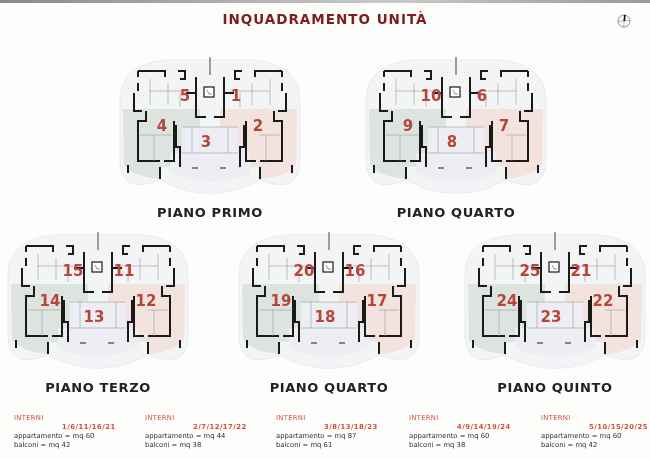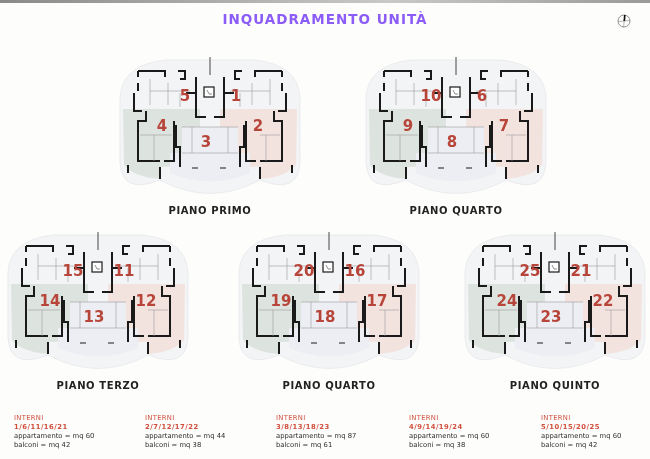--- a/index.html
+++ b/index.html
@@ -4,30 +4,30 @@
 <style>
   html, body { margin:0; padding:0; }
   body {
     width:650px; height:459px; overflow:hidden; position:relative;
     background:#fdfdfc;
     font-family:"DejaVu Sans", sans-serif;
   }
   .top-edge { position:absolute; left:0; top:0; width:650px; height:3px;
     background:linear-gradient(90deg,#8a8a8a,#c9c9c9 60%,#9a9a9a); }
   .title { position:absolute; left:0; width:650px; top:11px; text-align:center;
-    font-size:13.5px; font-weight:bold; letter-spacing:1px; color:#8b5cf6; }
+    font-size:13.5px; font-weight:bold; letter-spacing:1px; color:#7f1d1d; }
   .compass { position:absolute; left:617px; top:14px; width:14px; height:14px; }
   .plan { position:absolute; width:200px; height:175px; }
   .plan svg { position:absolute; left:0; top:0; width:200px; height:160px; }
   .plan-label { position:absolute; left:0; width:200px; top:150px; text-align:center;
-    font-size:10px; font-weight:bold; color:#222; letter-spacing:0.6px; }
+    font-size:13px; font-weight:bold; color:#222; letter-spacing:0.6px; }
   .unit-num { font-family:"DejaVu Sans", sans-serif; font-weight:bold; fill:#b8453a; font-size:15px; }
   .legend { position:absolute; top:414px; width:130px; font-size:6.8px; line-height:8.9px; color:#2e2e2e; }
   .legend .hd { color:#d14f3c; font-weight:normal; letter-spacing:0.3px; }
-  .legend .ids { color:#d14f3c; font-weight:bold; letter-spacing:0.5px; }
+  .legend .ids { color:#d14f3c; font-weight:bold; letter-spacing:0.5px;margin-left:48px; }
 </style>
 </head>
 <body>
 
 <div class="top-edge"></div>
 <div class="title">INQUADRAMENTO UNITÀ</div>
 <svg class="compass" viewBox="0 0 14 14">
   <circle cx="7" cy="7" r="6" fill="none" stroke="#777" stroke-width="0.8"></circle>
   <line x1="1" y1="7.5" x2="13" y2="6.5" stroke="#888" stroke-width="0.6"></line>
   <line x1="7.6" y1="0.5" x2="6.6" y2="13.5" stroke="#888" stroke-width="0.6"></line>

